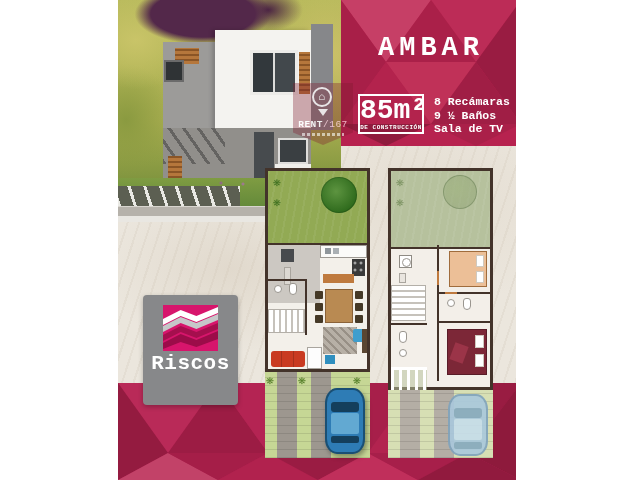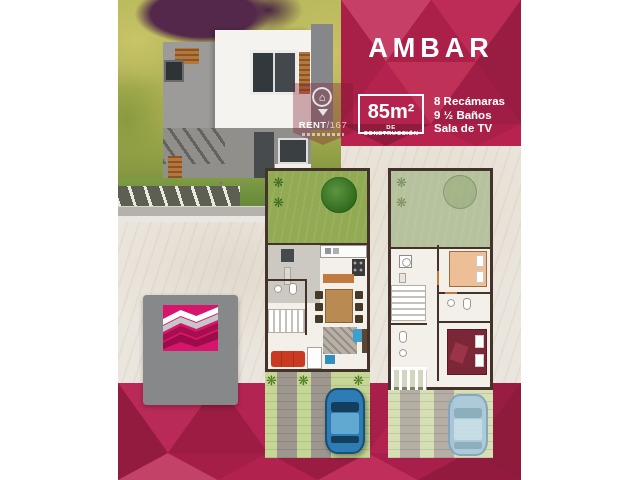--- a/index.html
+++ b/index.html
@@ -1,34 +1,34 @@
 <!DOCTYPE html>
 <html><head>
 <meta charset="utf-8">
 <style>
   html,body{margin:0;padding:0;background:#ffffff;}
-  .canvas{position:relative;width:640px;height:480px;background:#ffffff;overflow:hidden;
-          font-family:Liberation Sans, sans-serif;}
+  .canvas{position:relative;width:516px;height:480px;background:#ffffff;overflow:hidden;
+          font-family:Liberation Mono, monospace;}
   .abs{position:absolute;}
   
   .card{position:absolute;left:118px;top:0;width:403px;height:480px;overflow:hidden;
         background-color:#ebe6dd;
         background-image:
           radial-gradient(180px 120px at 28% 56%, rgba(208,196,178,.38), transparent 70%),
           radial-gradient(220px 150px at 78% 42%, rgba(214,202,184,.32), transparent 70%),
           repeating-linear-gradient(108deg, rgba(192,180,162,.16) 0 2px, transparent 2px 11px);}
   
   .pink-top{position:absolute;left:223px;top:0;width:180px;height:146px;z-index:3;}
   .pink-bottom{position:absolute;left:0;top:383px;width:403px;height:97px;z-index:1;}
   .facets{position:absolute;inset:0;width:100%;height:100%;}
   .title{position:absolute;left:0;right:0;top:33px;text-align:center;color:#ffffff;
          font-size:27px;font-weight:bold;letter-spacing:5px;z-index:2;}
   .area-box{position:absolute;left:17px;top:94px;width:66px;height:40px;border:2px solid #ffffff;
             box-sizing:border-box;color:#ffffff;text-align:center;z-index:2;}
-  .area-value{font-size:20px;font-weight:bold;line-height:24px;margin-top:3px;}
+  .area-value{font-size:28px;font-weight:bold;line-height:24px;margin-top:3px;}
   .area-label{font-size:6px;font-weight:bold;letter-spacing:.5px;margin-top:1px;}
   .features{position:absolute;left:93px;top:95px;color:#ffffff;font-size:11.5px;font-weight:bold;
             line-height:13.5px;white-space:nowrap;z-index:2;}
   
   .photo{position:absolute;left:0;top:0;width:223px;height:222px;overflow:hidden;z-index:2;
      background-color:#b4b756;
      background-image:
        radial-gradient(95px 42px at 85px 14px, #53284a 0%, #53284a 55%, transparent 72%),
        radial-gradient(50px 30px at 150px 10px, #4a2342 0%, transparent 70%),
        radial-gradient(90px 70px at 18px 40px, #c9c468 0%, transparent 70%),
@@ -291,16 +291,17 @@
 
     <div class="riscos">
       <svg class="ridge" viewBox="0 0 56 46" preserveAspectRatio="none">
         <rect x="0" y="0" width="56" height="46" fill="#d7156c"></rect>
         <polygon points="0,14 18,5 34,11 56,2 56,8 34,17 18,11 0,20" fill="#ffffff"></polygon>
         <polygon points="0,21 18,12 34,18 56,9 56,15 34,24 18,18 0,27" fill="#c6c7c9"></polygon>
         <polygon points="0,30 18,21 34,27 56,18 56,24 34,33 18,27 0,36" fill="#a50f4e"></polygon>
         <polygon points="0,38 18,29 34,35 56,26 56,46 0,46" fill="#9c0c49"></polygon>
         <polygon points="0,44 18,37 34,42 56,34 56,46 0,46" fill="#d7156c"></polygon>
       </svg>
+      <div class="r1">Riscos</div>
     </div>
 
   </div>
 </div>
 
 </body></html>

